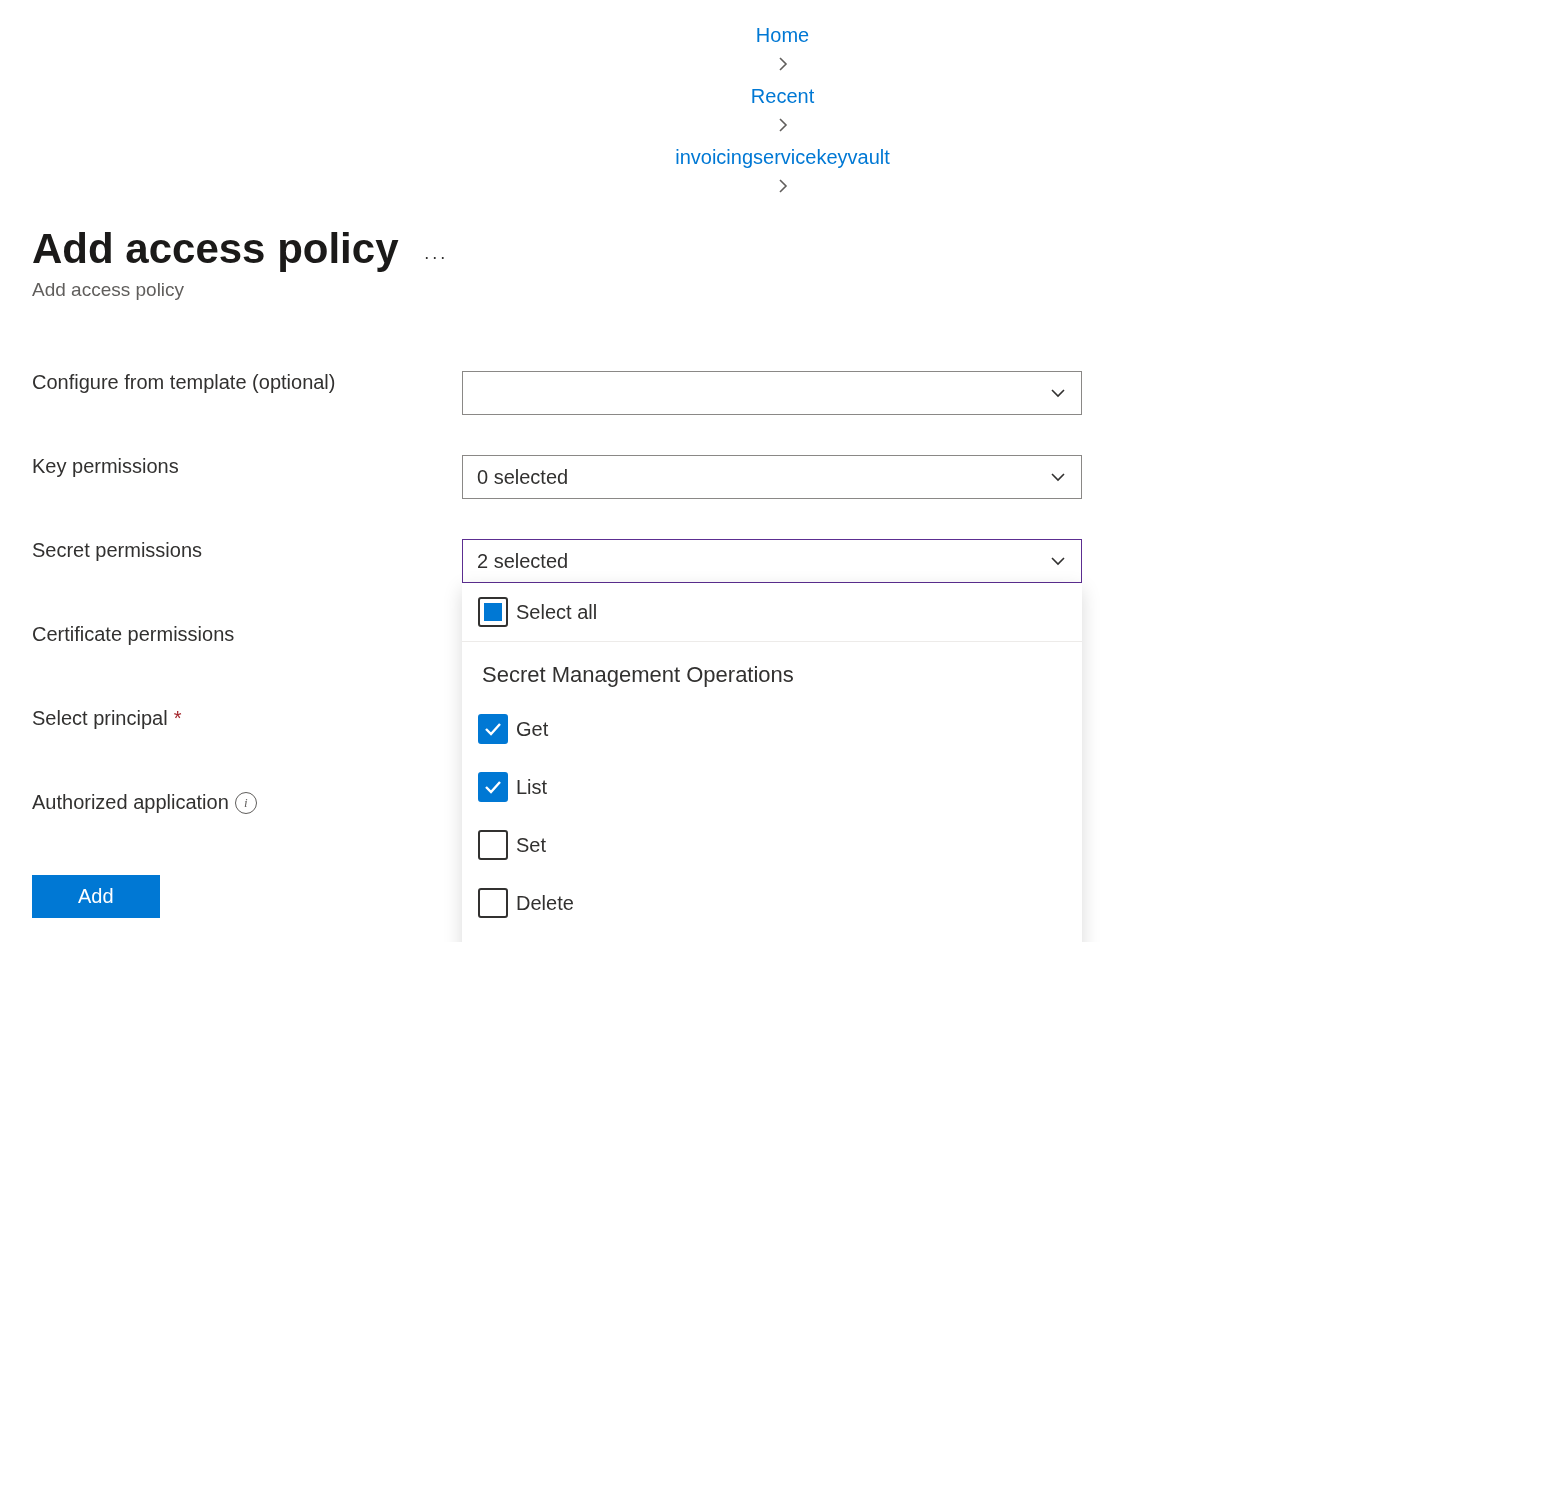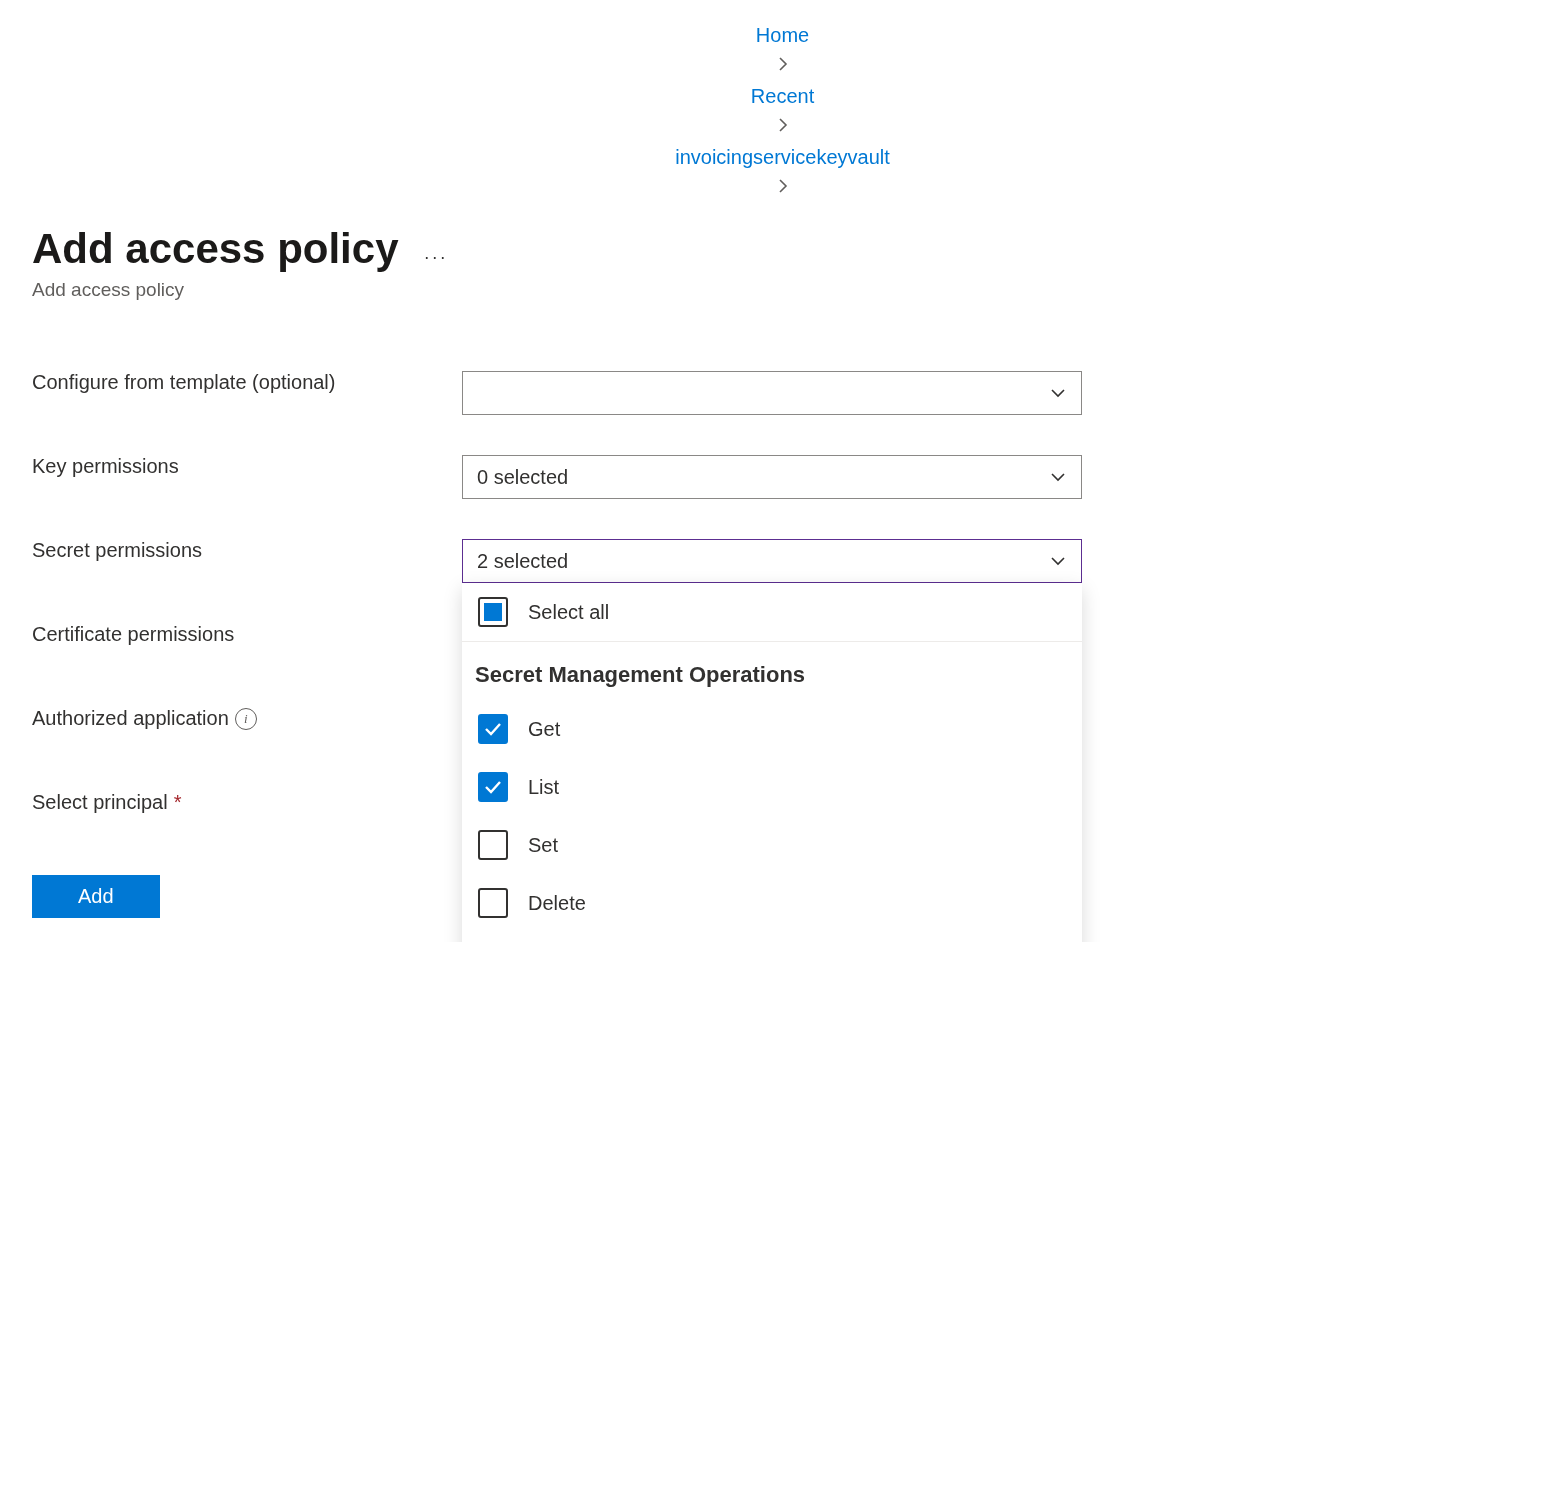--- a/index.html
+++ b/index.html
@@ -110,32 +110,32 @@
       top: 44px;
       left: 0;
       right: 0;
       background: #ffffff;
       box-shadow: 0 6px 18px rgba(0,0,0,0.15);
       z-index: 10;
     }
     .dropdown-item {
       display: flex;
       align-items: center;
-      gap: 20px;
+      gap: 8px;
       padding: 14px 16px;
       font-size: 20px;
       cursor: pointer;
     }
     .dropdown-divider {
       height: 1px;
       background: #edebe9;
     }
     .dropdown-group-header {
-      font-weight: 700;
-      padding: 20px 16px 12px 13px;
+      font-weight: 400;
+      padding: 20px 16px 12px 20px;
       font-size: 22px;
     }
     .checkbox {
       width: 30px;
       height: 30px;
       border: 2px solid #323130;
       border-radius: 3px;
       display: inline-flex;
       align-items: center;
       justify-content: center;
@@ -290,27 +290,27 @@
         </div>
     </div>
   </div>
 
   <div class="form-row">
     <div class="form-label">Certificate permissions</div>
   </div>
 
   <div class="form-row">
     <div class="form-label">
+      <span>Select principal</span>
+      <span class="required">*</span>
+    </div>
+  </div>
+
+  <div class="form-row">
+    <div class="form-label">
       <span>Authorized application</span>
       <span class="info-icon">i</span>
     </div>
   </div>
 
-  <div class="form-row">
-    <div class="form-label">
-      <span>Select principal</span>
-      <span class="required">*</span>
-    </div>
-  </div>
-
   <button class="add-button">Add</button>
 
 </div>
 
 </body></html>

